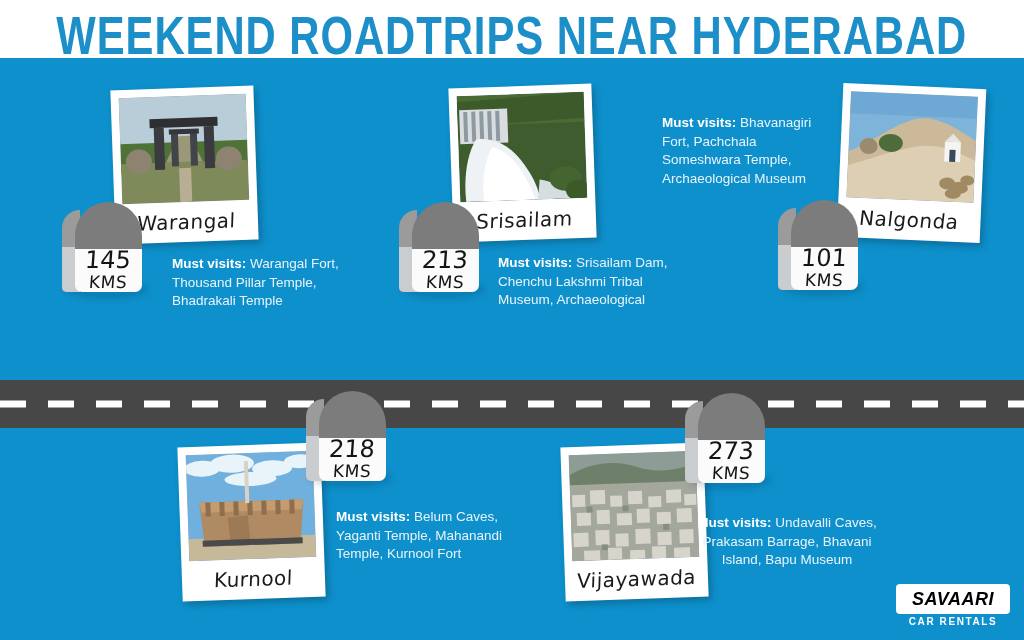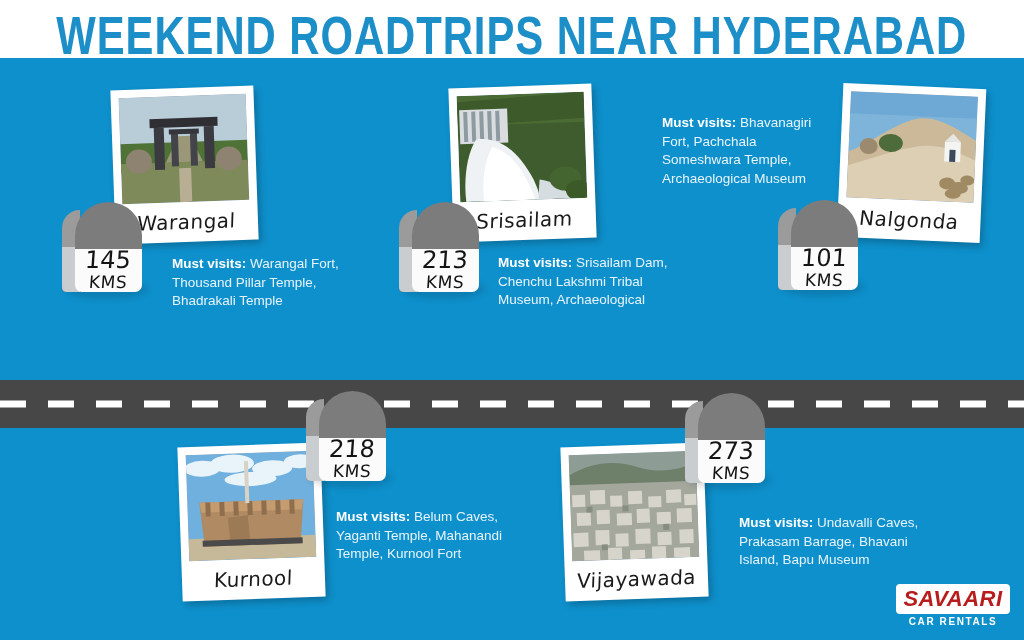--- a/index.html
+++ b/index.html
@@ -136,22 +136,22 @@
     width:114px; height:46px;
     display:flex; flex-direction:column; align-items:center;
     z-index:20;
   }
   .logo-plate{
     width:114px; height:30px; background:#ffffff;
     border-radius:4px;
     display:flex; align-items:center; justify-content:center;
   }
   .logo-word{
-    color:#b91c1c; font-weight:bold; font-style:italic;
-    font-size:22px; letter-spacing:0.5px; line-height:1;
+    color:#000000; font-weight:bold; font-style:italic;
+    font-size:18px; letter-spacing:0.5px; line-height:1;
   }
   .logo-sub{
     color:#ffffff; font-size:10px; font-weight:bold;
     letter-spacing:1.6px; margin-top:3px; line-height:1;
   }
 </style>
 </head>
 <body>
 
 <div class="header">
@@ -380,21 +380,21 @@
       <div class="ms-shadow"></div>
       <div class="ms-side"></div>
       <div class="ms-side-lower"></div>
       <div class="ms-dome"></div>
       <div class="ms-face">
         <div class="ms-km">273</div>
         <div class="ms-unit">KMS</div>
       </div>
     </div>
 
-    <div class="visits" style="left:739px;top:456px;width:190px;">
+    <div class="visits" style="left:692px;top:456px;width:190px;text-align:center;">
       <b>Must visits:</b><span> Undavalli Caves, Prakasam Barrage, Bhavani Island, Bapu Museum</span>
     </div>
   </div>
 
   <div class="logo">
     <div class="logo-plate">
       <span class="logo-word">SAVAARI</span>
     </div>
     <div class="logo-sub">CAR RENTALS</div>
   </div>

